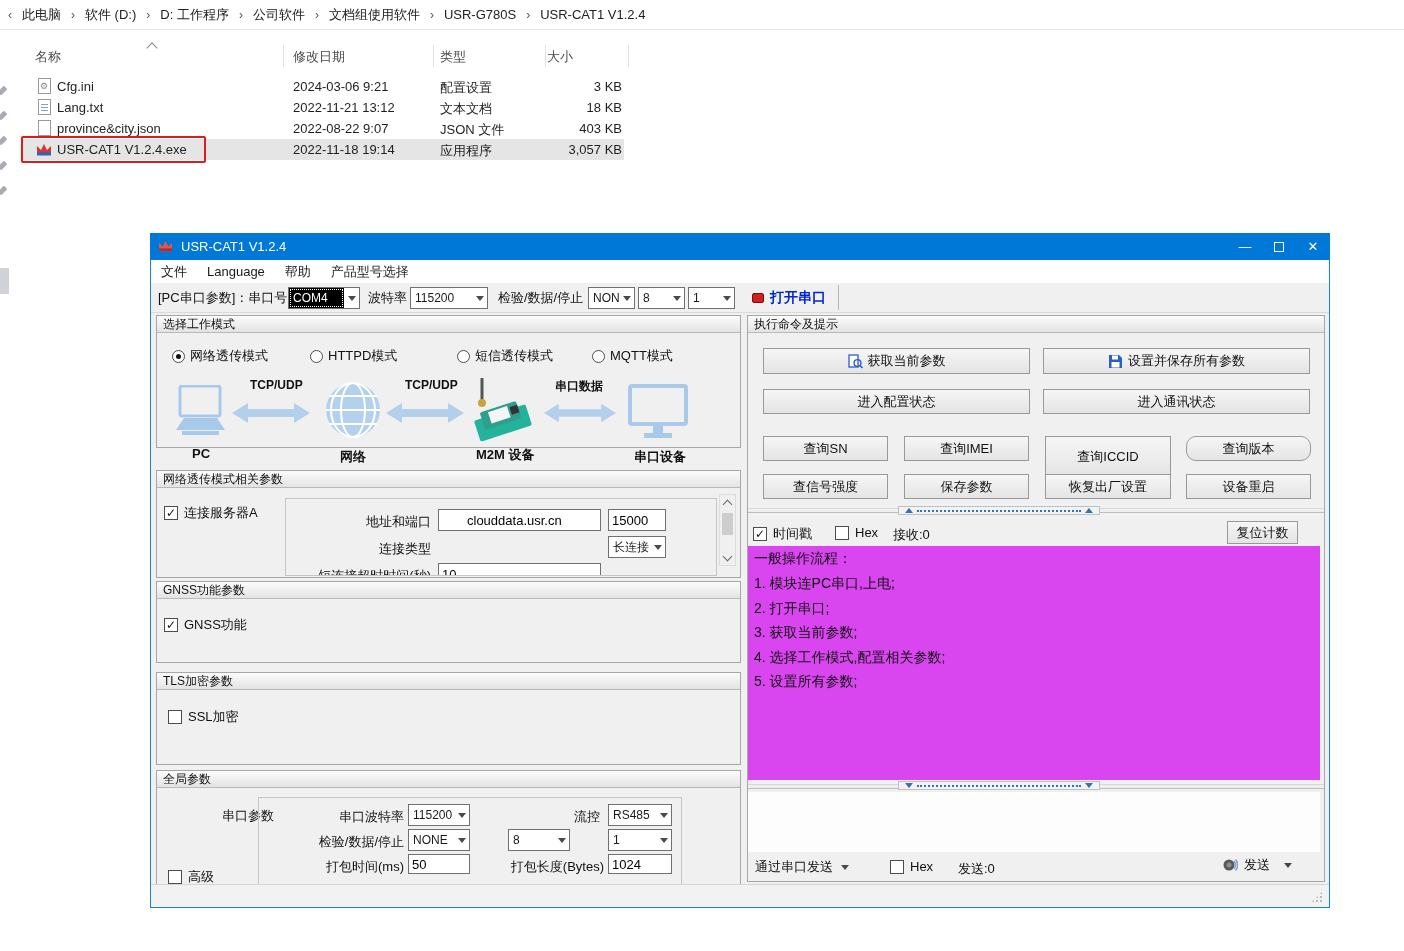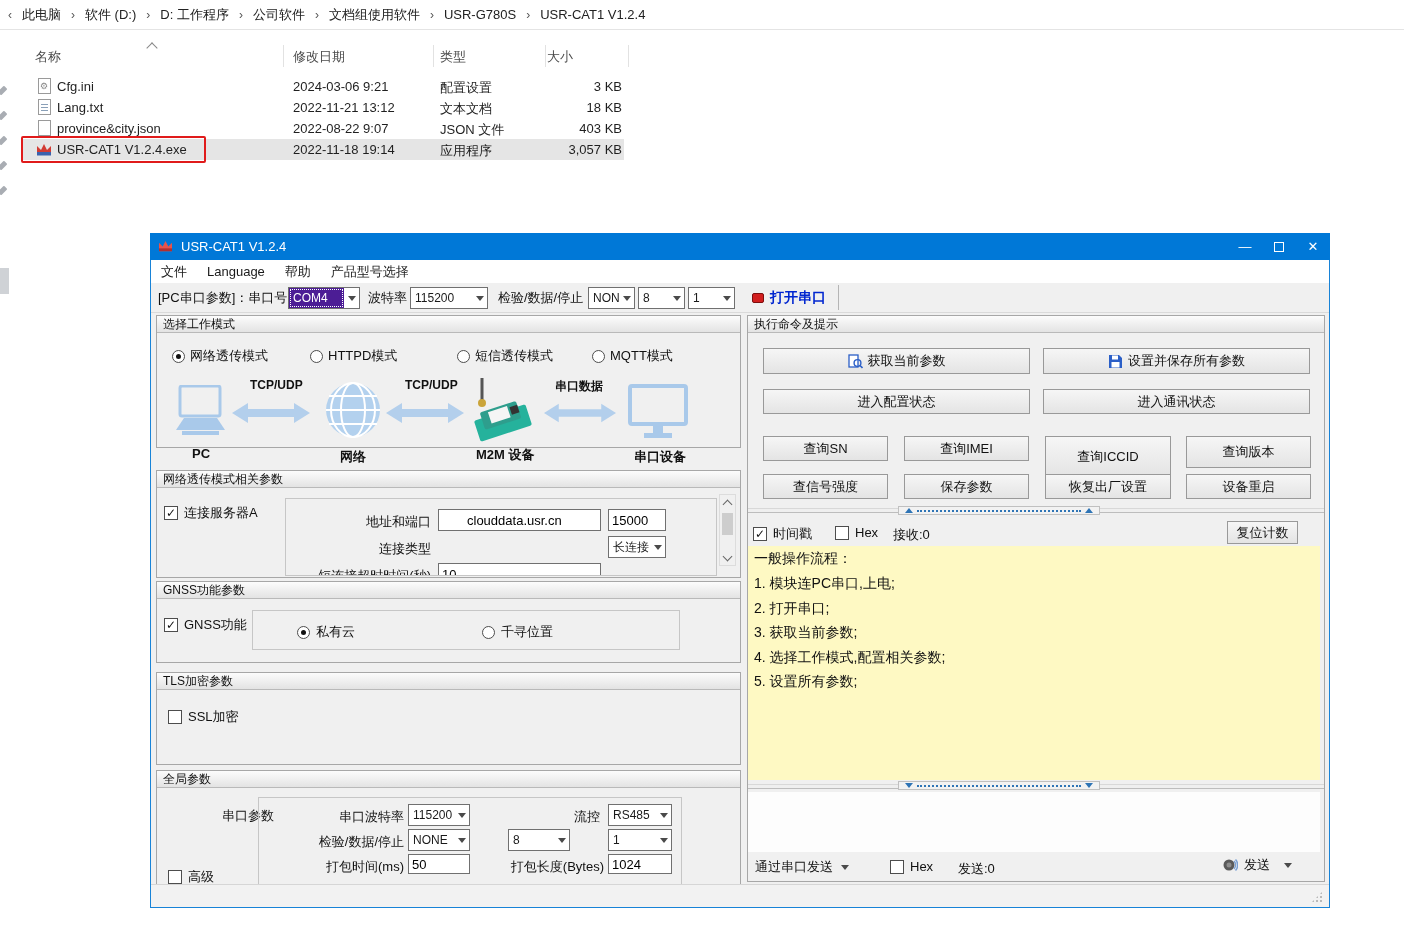--- a/index.html
+++ b/index.html
@@ -27,21 +27,21 @@
   .win-ctl { width:34px; height:27px; display:flex; align-items:center; justify-content:center; color:#fff; font-size:13px; }
   .menubar { left:151px; top:260px; width:1178px; height:23px; background:#fff; display:flex; align-items:center; font-size:13px; }
   .menu-item { padding:0 10px; }
   .toolbar { left:151px; top:283px; width:1178px; height:30px; background:#f0f0f0; border-bottom:1px solid #dadada; }
   .tb-label { font-size:13px; color:#111; line-height:30px; }
 
   .combo { background:#fff; border:1px solid #707070; display:flex; align-items:center; font-size:12px; }
   .combo .txt { flex:1; padding-left:4px; white-space:nowrap; overflow:hidden; }
   .combo .arr { width:15px; display:flex; align-items:center; justify-content:center; }
   .tri-down { width:0; height:0; border-left:4px solid transparent; border-right:4px solid transparent; border-top:5px solid #4a4a4a; }
-  .combo-sel .txt { background:#4c1d95; color:#fff; outline:1px dotted #fff; outline-offset:-2px; height:100%; display:flex; align-items:center; }
+  .combo-sel .txt { background:#000000; color:#fff; outline:1px dotted #fff; outline-offset:-2px; height:100%; display:flex; align-items:center; }
 
   .inputbox { background:#fff; border:1px solid #707070; font-size:13px; padding:2px 3px; font-family:"Liberation Sans","DejaVu Sans",sans-serif; }
 
   .sec { border:1px solid #a7a7a7; background:#f0f0f0; }
   .sec-header { height:17px; background:linear-gradient(#fcfcfc,#e3e3e3); border-bottom:1px solid #b9b9b9; font-size:12px; color:#111; padding-left:6px; line-height:16px; }
   .flabel { font-size:13px; color:#111; white-space:nowrap; }
   .rlabel { font-size:13px; color:#111; white-space:nowrap; text-align:right; }
 
   .checkbox { width:14px; height:14px; background:#fff; border:1px solid #4d4d4d; font-size:12px; line-height:12px; text-align:center; color:#111; }
   .radio { width:13px; height:13px; border:1px solid #4d4d4d; border-radius:50%; background:#fff; position:relative; }
@@ -55,21 +55,21 @@
   .sb-btn { height:15px; display:flex; align-items:center; justify-content:center; }
   .sb-thumb { background:#cdcdcd; }
   .chev { width:7px; height:7px; border-left:1px solid #666; border-top:1px solid #666; }
 
   .splitter-line { height:5px; border-top:1px solid #d8d8d8; border-bottom:1px solid #bdbdbd; background:#efefef; }
   .split-handle { height:9px; background:#f2f2f2; border:1px solid #c0c0c0; display:flex; align-items:center; }
   .split-dots { flex:1; border-top:2px dotted #2e74b5; margin:0 4px; }
   .blue-tri-up { width:0;height:0;border-left:4px solid transparent;border-right:4px solid transparent;border-bottom:5px solid #2e74b5; }
   .blue-tri-down { width:0;height:0;border-left:4px solid transparent;border-right:4px solid transparent;border-top:5px solid #2e74b5; }
 
-  .log-area { background:#fef9c3; font-size:14px; color:#111; }
+  .log-area { background:#d946ef; font-size:14px; color:#111; }
   .log-line { position:absolute; left:6px; white-space:nowrap; }
 
   .statusbar { left:151px; top:884px; width:1178px; height:23px; background:#f2f2f2; border-top:1px solid #d6d6d6; }
   .grip { position:absolute; right:6px; bottom:4px; width:12px; height:12px;
           background-image:radial-gradient(#b9b9b9 35%, transparent 36%); background-size:4px 4px; clip-path:polygon(100% 0,100% 100%,0 100%); }
 
   .diagram-label { font-size:12px; font-weight:bold; color:#111; white-space:nowrap; }
   .node-label { font-size:13px; font-weight:bold; color:#111; white-space:nowrap; }
 </style>
 </head>
@@ -321,30 +321,20 @@
       </div>
   </div>
 
   <div class="abs sec" style="left:156px;top:581px;width:585px;height:82px;">
     <div class="sec-header">GNSS功能参数</div>
   </div>
   <div class="abs" style="left:164px;top:616px;display:flex;align-items:center;gap:6px;">
     <span class="checkbox">✓</span>
     <span class="flabel">GNSS功能</span>
   </div>
-  <div class="abs groupbox" style="left:252px;top:610px;width:428px;height:40px;">
-    <div class="abs" style="left:44px;top:12px;display:flex;align-items:center;gap:6px;">
-      <span class="radio sel"></span>
-      <span class="flabel">私有云</span>
-    </div>
-    <div class="abs" style="left:229px;top:12px;display:flex;align-items:center;gap:6px;">
-      <span class="radio"></span>
-      <span class="flabel">千寻位置</span>
-    </div>
-  </div>
 
   <div class="abs sec" style="left:156px;top:672px;width:585px;height:93px;">
     <div class="sec-header">TLS加密参数</div>
   </div>
   <div class="abs" style="left:168px;top:708px;display:flex;align-items:center;gap:6px;">
     <span class="checkbox"></span>
     <span class="flabel">SSL加密</span>
   </div>
 
   <div class="abs sec" style="left:156px;top:770px;width:585px;height:118px;">
@@ -421,21 +411,21 @@
     </div>
   <div class="abs cmd-btn" style="left:763px;top:436px;width:125px;height:25px;">
       <span>查询SN</span>
     </div>
   <div class="abs cmd-btn" style="left:904px;top:436px;width:125px;height:25px;">
       <span>查询IMEI</span>
     </div>
   <div class="abs cmd-btn" style="left:1045px;top:436px;width:126px;height:41px;">
       <span>查询ICCID</span>
     </div>
-  <div class="abs cmd-btn" style="left:1186px;top:436px;width:125px;height:32px;">
+  <div class="abs cmd-btn" style="left:1186px;top:436px;width:125px;height:25px;border-radius:10px;">
       <span>查询版本</span>
     </div>
   <div class="abs cmd-btn" style="left:763px;top:474px;width:125px;height:25px;">
       <span>查信号强度</span>
     </div>
   <div class="abs cmd-btn" style="left:904px;top:474px;width:125px;height:25px;">
       <span>保存参数</span>
     </div>
   <div class="abs cmd-btn" style="left:1045px;top:474px;width:126px;height:25px;">
       <span>恢复出厂设置</span>

